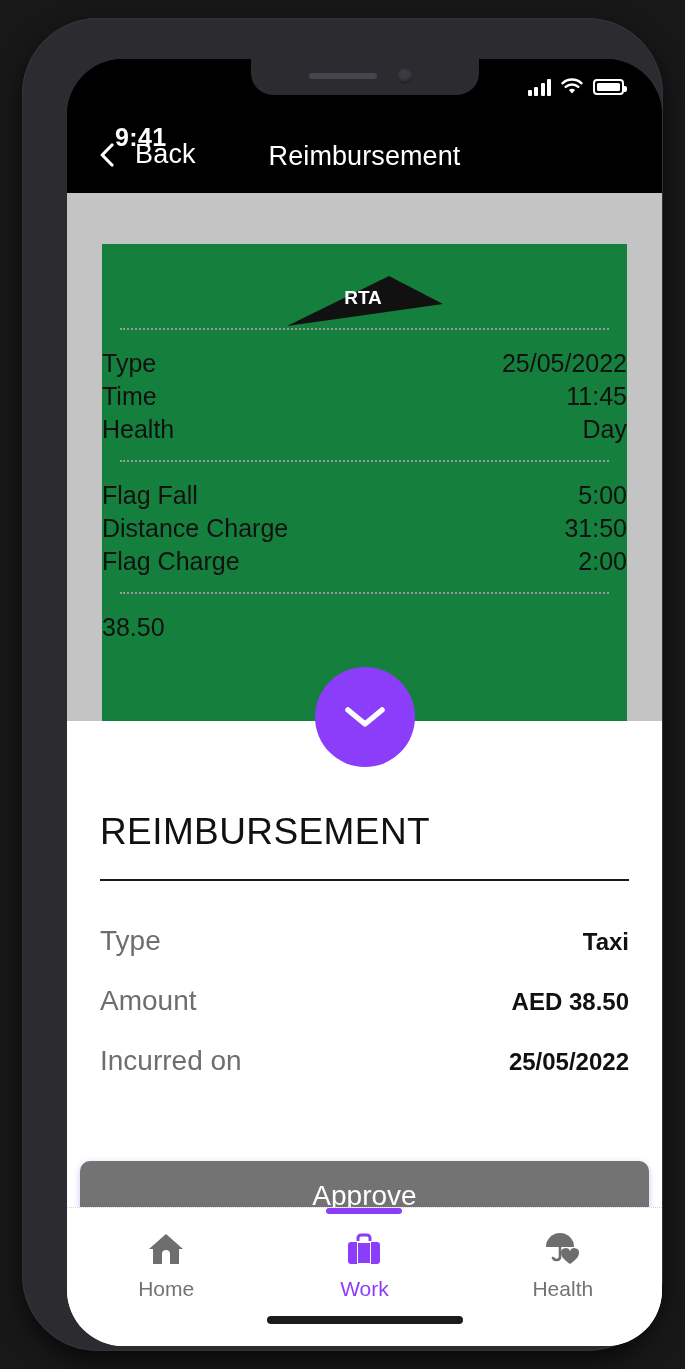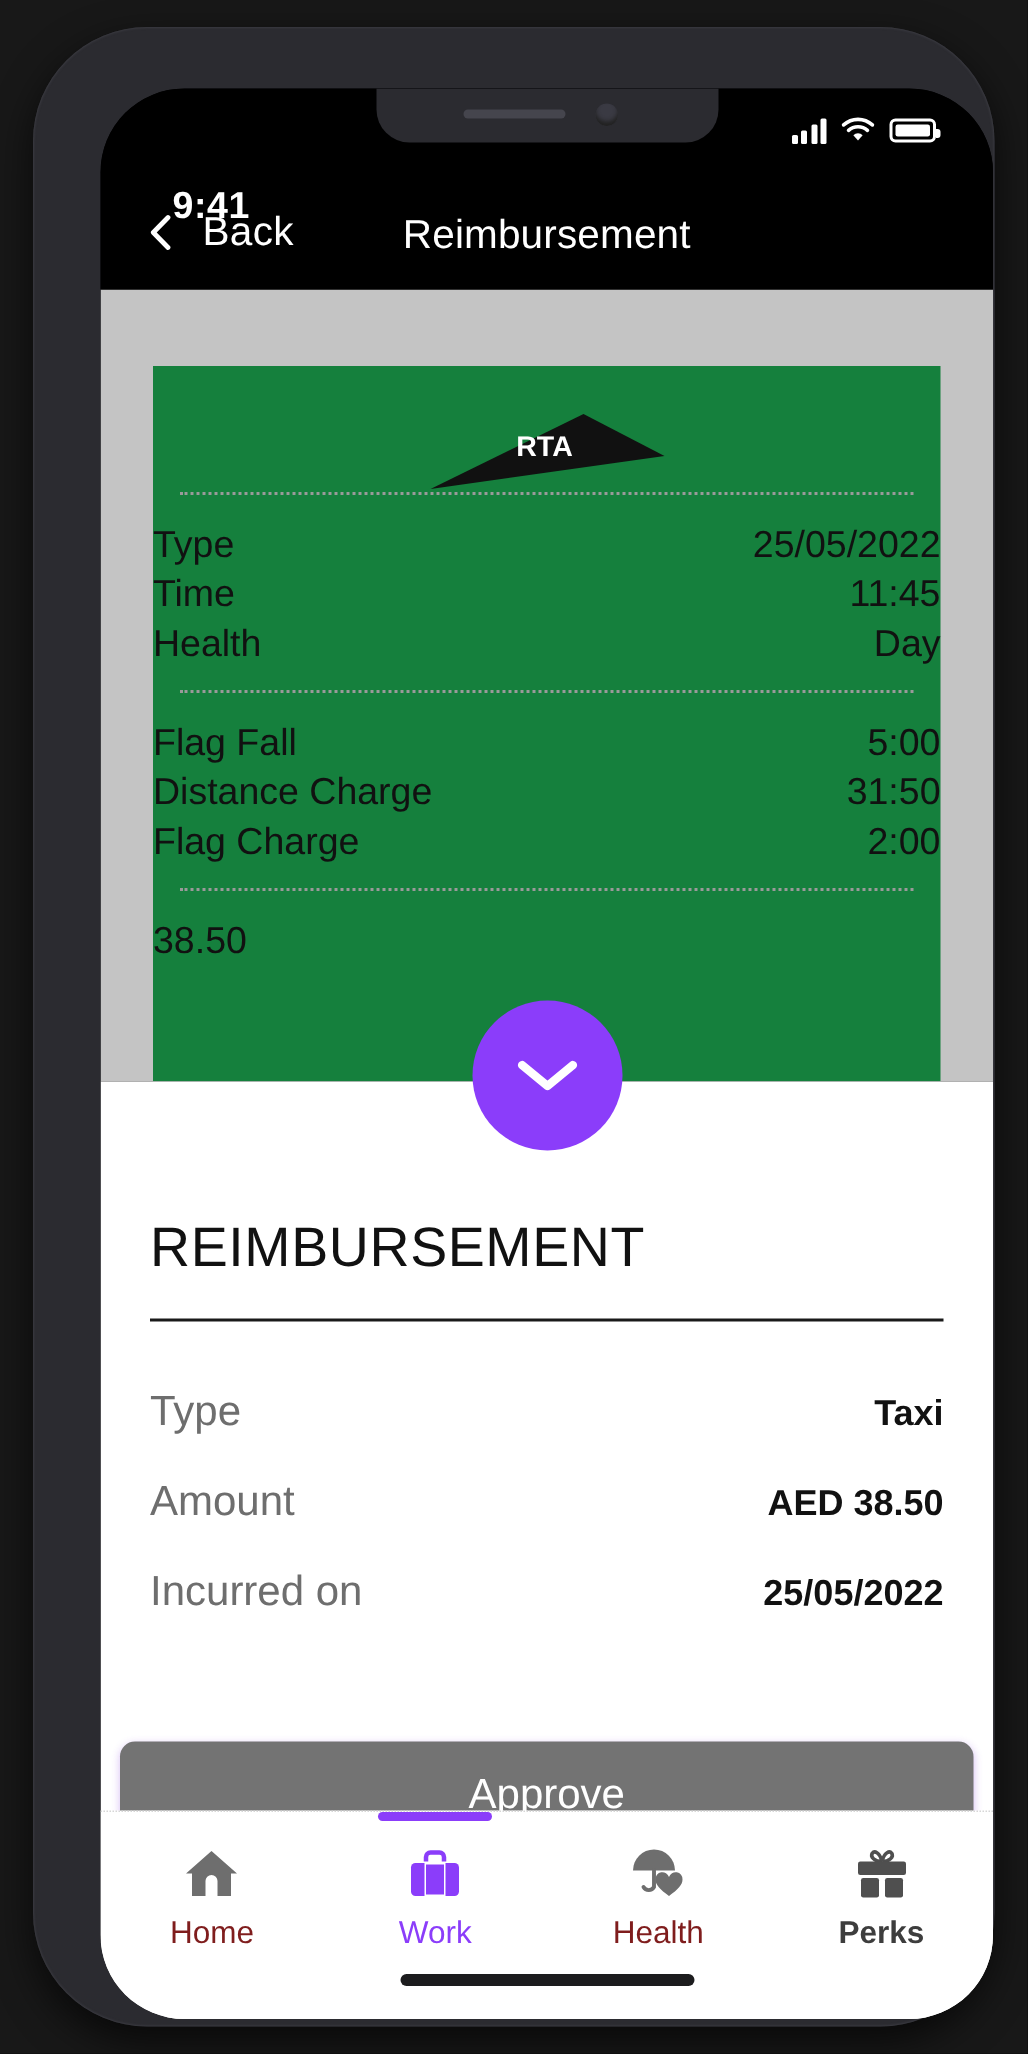--- a/index.html
+++ b/index.html
@@ -159,21 +159,21 @@
     display:flex; flex-direction:column; align-items:center; gap:7px;
   }
   .tab-indicator{
     position:absolute; top:-20px; left:18px; width:76px; height:6px;
     background:#8B3DFA; border-radius:3px;
   }
   .tab-icon{ height:42px; display:flex; align-items:center; justify-content:center; }
   .tab-label{ font-size:21px; color:#7d7d7d; }
   .tab.active .tab-label{ color:#8B3DFA; }
   .tab.bold .tab-label{ color:#3d3d3d; font-weight:bold; }
-  .tab.plain .tab-label{ color:#7f1d1d; }
+  .tab.plain .tab-label{ color:#737373; }
   .avatar{
     width:38px; height:38px; border-radius:50%;
     overflow:hidden; background:#e3e3e3;
   }
   .home-indicator{
     position:absolute; bottom:22px; left:50%; transform:translateX(-50%);
     width:196px; height:8px; border-radius:4px; background:#1c1c1e;
     z-index:30;
   }
 </style>
@@ -326,32 +326,20 @@
           <span class="tab-icon">
             <svg width="42" height="38" viewBox="0 0 42 38">
               <path d="M4 17 a14 14 0 0 1 28 0 Z" fill="#6e6e6e"></path>
               <path d="M18 17 L18 28 a4 4 0 0 1-7 0" stroke="#6e6e6e" stroke-width="2.6" fill="none" stroke-linecap="round"></path>
               <path d="M28 34 c-6-4.4-9-7.4-9-11 a4.6 4.6 0 0 1 9-1.6 a4.6 4.6 0 0 1 9 1.6 c0 3.6-3 6.6-9 11 Z" fill="#6e6e6e"></path>
             </svg>
           </span>
           <span class="tab-label">Health</span>
         </div>
 
-        <div class="tab bold">
-          <span class="tab-icon">
-            <svg width="40" height="38" viewBox="0 0 40 38">
-              <path d="M20 11 C15 11 12 8 13.5 5.5 C15 3.5 18.5 5 20 11" stroke="#4f4f4f" stroke-width="2.4" fill="none"></path>
-              <path d="M20 11 C25 11 28 8 26.5 5.5 C25 3.5 21.5 5 20 11" stroke="#4f4f4f" stroke-width="2.4" fill="none"></path>
-              <rect x="4" y="11" width="32" height="9" rx="1.5" fill="#4f4f4f"></rect>
-              <rect x="6" y="22" width="12" height="13" rx="1.5" fill="#4f4f4f"></rect>
-              <rect x="22" y="22" width="12" height="13" rx="1.5" fill="#4f4f4f"></rect>
-            </svg>
-          </span>
-          <span class="tab-label">Perks</span>
-        </div>
 
 
       </div>
 
       <div class="home-indicator"></div>
     </div>
 
   </div>
 </div>
 

